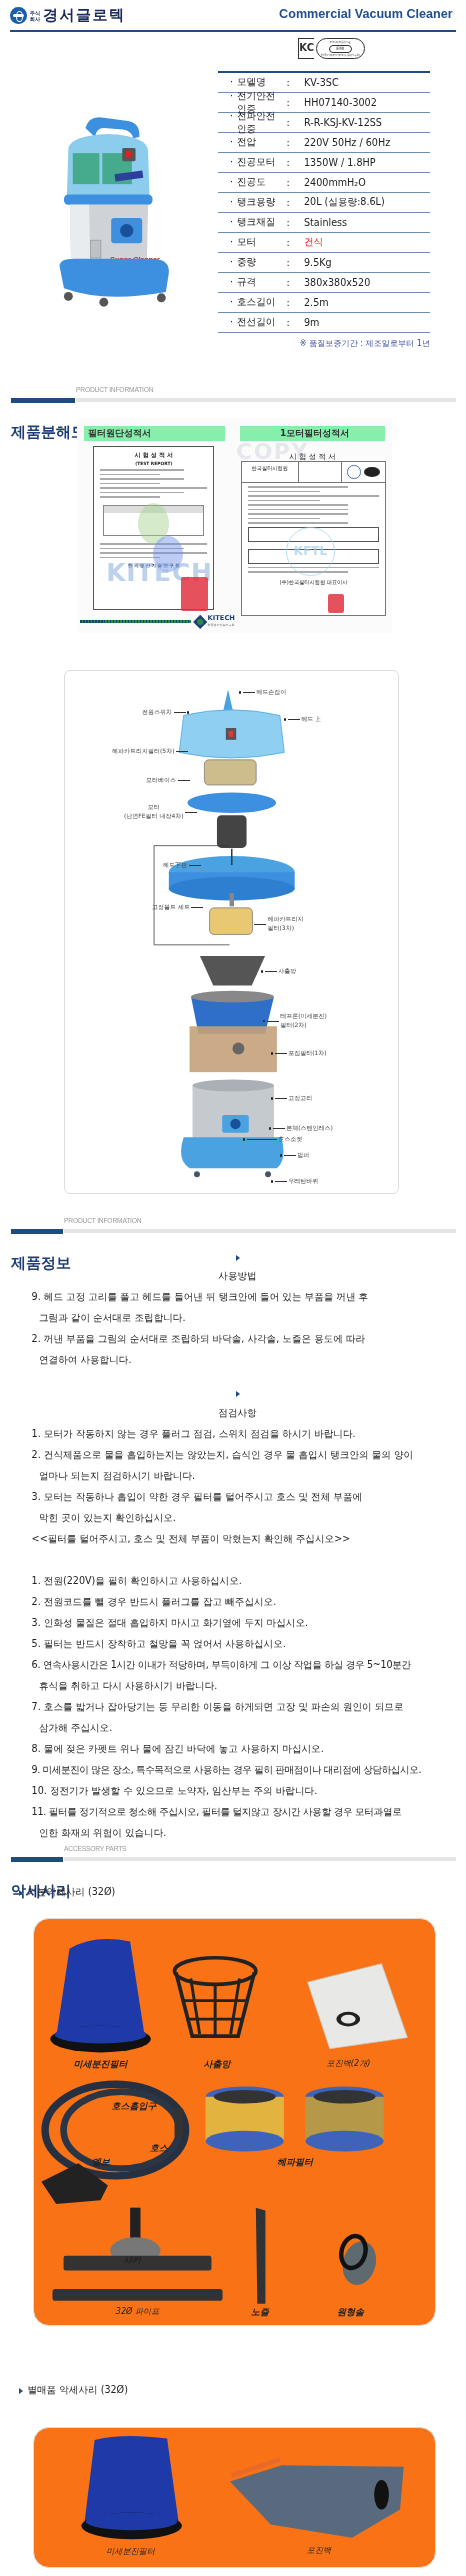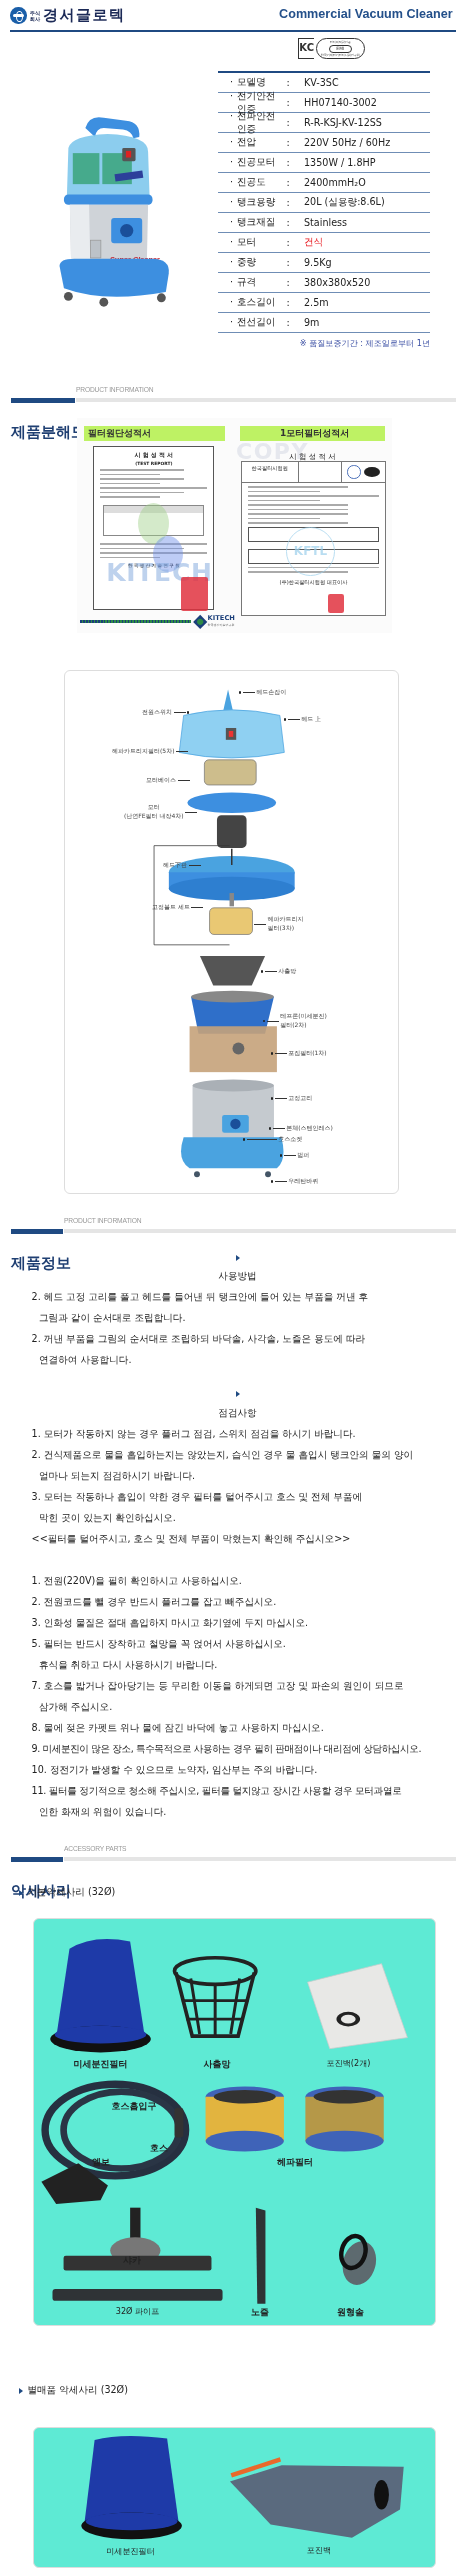--- a/index.html
+++ b/index.html
@@ -39,21 +39,21 @@
 
   
   .sec-head { left: 11px; width: 444px; height: 22px; }
   .sec-title { position: absolute; left: 0; top: 0; font-size: 15px; font-weight: bold; color: #1f3f72; margin-top: 44px; }
   .sec-sub { position: absolute; top: 7.4px; font-size: 6.7px; color: #999; font-family: "Liberation Sans", sans-serif; letter-spacing: -0.2px; }
   .sec-bar-dark { position: absolute; left: 0; top: 18.5px; height: 5.2px; background: #1f4a82; }
   .sec-bar-light { position: absolute; top: 18.5px; height: 4.4px; background: #e5e5e5; right: -0.7px; }
 
   
   .certs { left: 77px; top: 418px; width: 315px; height: 215px; background: #fbfbfb; }
-  .cert-title { position: absolute; height: 15px; background: #bef264; font-size: 9px; font-weight: bold; color: #333; padding-left: 3.7px; line-height: 15px; }
+  .cert-title { position: absolute; height: 15px; background: #86efac; font-size: 9px; font-weight: bold; color: #333; padding-left: 3.7px; line-height: 15px; }
   .cert-doc { position: absolute; background: #fff; border: 0.7px solid #555; }
   .doc-line { height: 1.5px; background: #aaa; margin: 3px 6px; }
   .doc-line.short { width: 50%; }
   .doc-line.mid { width: 70%; }
   .cert-head { text-align: center; font-size: 6px; font-weight: bold; margin-top: 4.4px; }
   .stamp { position: absolute; background: #e0333f; opacity: .85; border-radius: 2.2px; }
   .kitech-watermark { position: absolute; font-size: 25px; font-weight: bold; color: #8aaee0; opacity: .55; letter-spacing: 0.7px; }
   .kitech-blob { position: absolute; border-radius: 50%; opacity: .45; }
   .copy-wm { position: absolute; font-size: 22px; font-weight: bold; color: #e6e8ee; letter-spacing: 1.5px; }
   .kitech-logo { position: absolute; display: flex; align-items: center; gap: 2.2px; }
@@ -73,21 +73,21 @@
   .info { left: 19px; width: 437px; font-size: 9.6px; color: #222; line-height: 21px; }
   .info-head { display: flex; align-items: center; gap: 4.4px; flex-direction: column; }
   .tri { width: 0; height: 0; border-left: 4.4px solid #1f4a82; border-top: 3.7px solid transparent; border-bottom: 3.7px solid transparent; }
   .info-item { padding-left: 12.6px; }
   .info-cont { padding-left: 20px; }
   .info-note { padding-left: 12.6px; }
   .gap { height: 21px; }
 
   
   .acc-head { left: 19px; font-size: 9.6px; display: flex; align-items: center; gap: 4.4px; color: #222; }
-  .acc-box { border: 1.1px solid #ddd; border-radius: 6px; background: #5eead4; }
+  .acc-box { border: 1.1px solid #ddd; border-radius: 16px; background: #f97316; font-style: italic; }
   .acc-label { position: absolute; font-size: 9px; font-weight: bold; color: #222; white-space: nowrap; text-align: center; }
   .acc-label.light { font-weight: normal; font-size: 8.1px; }
 </style>
 </head>
 <body>
 
 <div class="abs brand">
   <div class="brand-logo"></div>
   <div class="brand-small">주식회사</div>
   <div class="brand-name">경서글로텍</div>
@@ -393,40 +393,41 @@
   <span class="sec-sub" style="left:53px;">PRODUCT INFORMATION</span>
   <div class="sec-bar-dark" style="width:52px;"></div>
   <div class="sec-bar-light" style="left:53px;"></div>
 </div>
 
 <div class="abs info" style="top:1255px;">
   <div class="info-head">
       <span class="tri"></span>
       <span>사용방법</span>
     </div>
-  <div class="info-item">2. 헤드 고정 고리를 풀고 헤드를 들어낸 뒤 탱크안에 들어 있는 부품을 꺼낸 후</div>
+  <div class="info-item">9. 헤드 고정 고리를 풀고 헤드를 들어낸 뒤 탱크안에 들어 있는 부품을 꺼낸 후</div>
   <div class="info-cont">그림과 같이 순서대로 조립합니다.</div>
   <div class="info-item">2. 꺼낸 부품을 그림의 순서대로 조립하되 바닥솔, 사각솔, 노즐은 용도에 따라</div>
   <div class="info-cont">연결하여 사용합니다.</div>
   <div class="gap"></div>
   <div class="info-head">
       <span class="tri"></span>
       <span>점검사항</span>
     </div>
   <div class="info-item">1. 모터가 작동하지 않는 경우 플러그 점검, 스위치 점검을 하시기 바랍니다.</div>
   <div class="info-item">2. 건식제품으로 물을 흡입하는지는 않았는지, 습식인 경우 물 흡입시 탱크안의 물의 양이</div>
   <div class="info-cont">얼마나 되는지 점검하시기 바랍니다.</div>
   <div class="info-item">3. 모터는 작동하나 흡입이 약한 경우 필터를 털어주시고 호스 및 전체 부품에</div>
   <div class="info-cont">막힌 곳이 있는지 확인하십시오.</div>
   <div class="info-note">&lt;&lt;필터를 털어주시고, 호스 및 전체 부품이 막혔는지 확인해 주십시오&gt;&gt;</div>
   <div class="gap"></div>
   <div class="info-item">1. 전원(220V)을 필히 확인하시고 사용하십시오.</div>
   <div class="info-item">2. 전원코드를 뺄 경우 반드시 플러그를 잡고 빼주십시오.</div>
   <div class="info-item">3. 인화성 물질은 절대 흡입하지 마시고 화기옆에 두지 마십시오.</div>
   <div class="info-item">5. 필터는 반드시 장착하고 철망을 꼭 얹어서 사용하십시오.</div>
+  <div class="info-item" style="letter-spacing:-0.3px;">6. 연속사용시간은 1시간 이내가 적당하며, 부득이하게 그 이상 작업을 하실 경우 5~10분간</div>
   <div class="info-cont">휴식을 취하고 다시  사용하시기 바랍니다.</div>
   <div class="info-item">7. 호스를 밟거나 잡아당기는 등 무리한 이동을 하게되면 고장 및 파손의 원인이 되므로</div>
   <div class="info-cont">삼가해 주십시오.</div>
   <div class="info-item">8. 물에 젖은 카펫트 위나 물에 잠긴 바닥에 놓고 사용하지 마십시오.</div>
   <div class="info-item" style="letter-spacing:-0.4px;">9. 미세분진이 많은 장소, 특수목적으로 사용하는 경우 필히 판매점이나 대리점에 상담하십시오.</div>
   <div class="info-item">10. 정전기가 발생할 수 있으므로 노약자, 임산부는 주의 바랍니다.</div>
   <div class="info-item" style="letter-spacing:-0.3px;">11. 필터를 정기적으로 청소해 주십시오, 필터를 털지않고 장시간 사용할 경우 모터과열로</div>
   <div class="info-cont">인한 화재의 위험이 있습니다.</div>
 </div>
 

